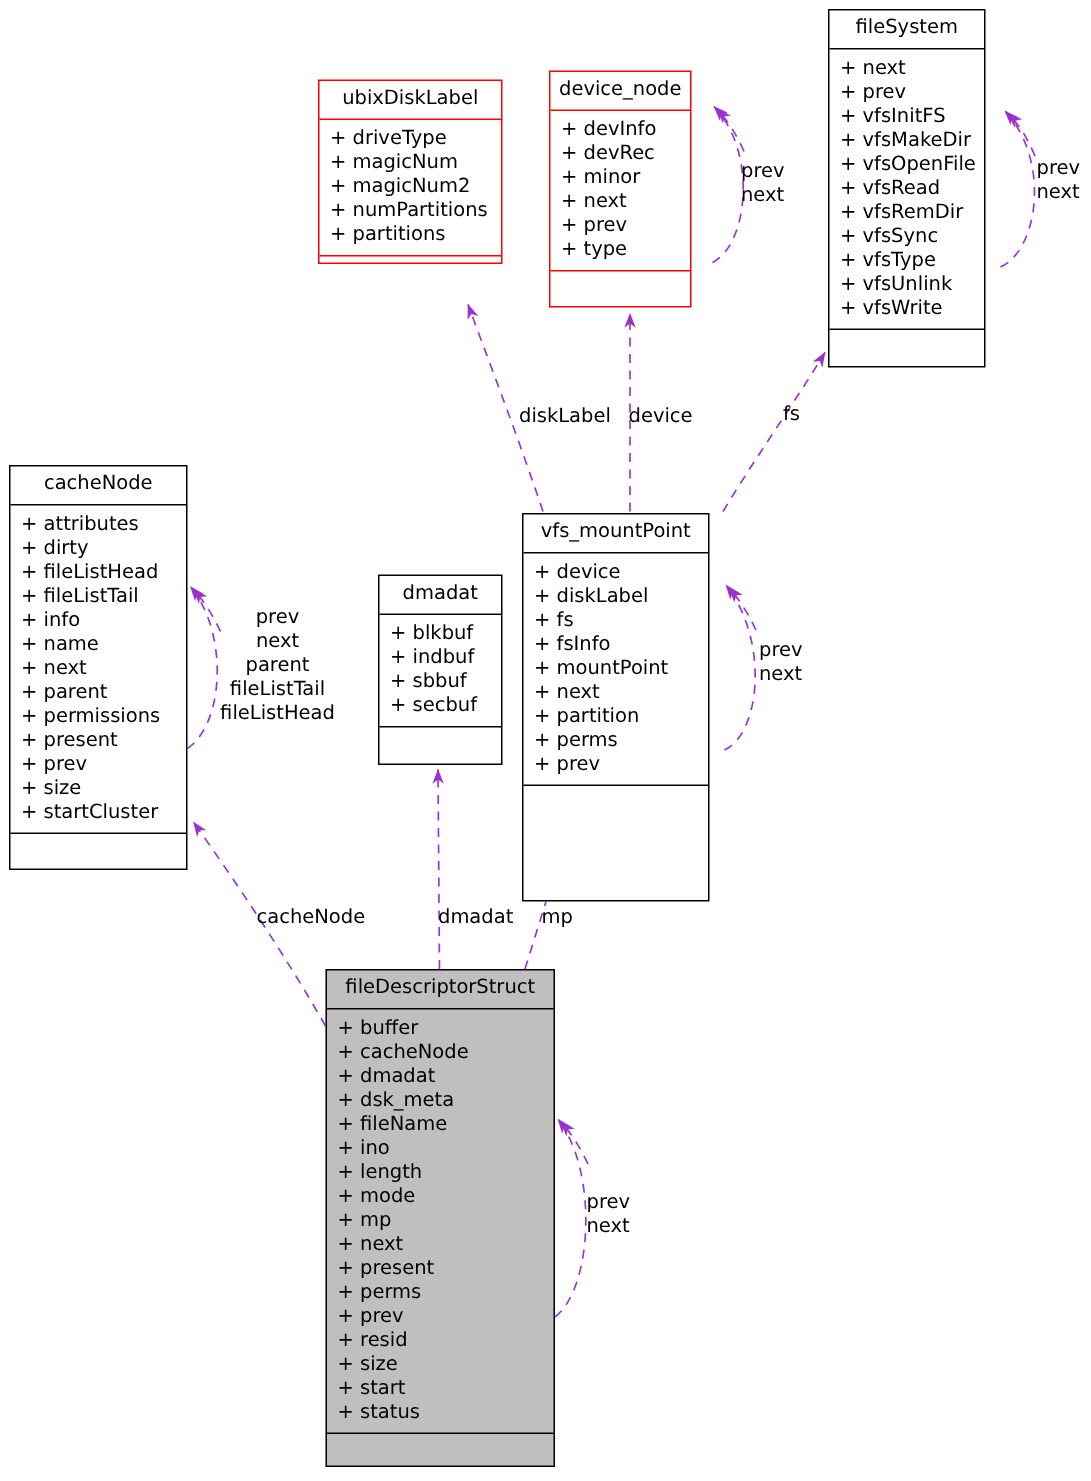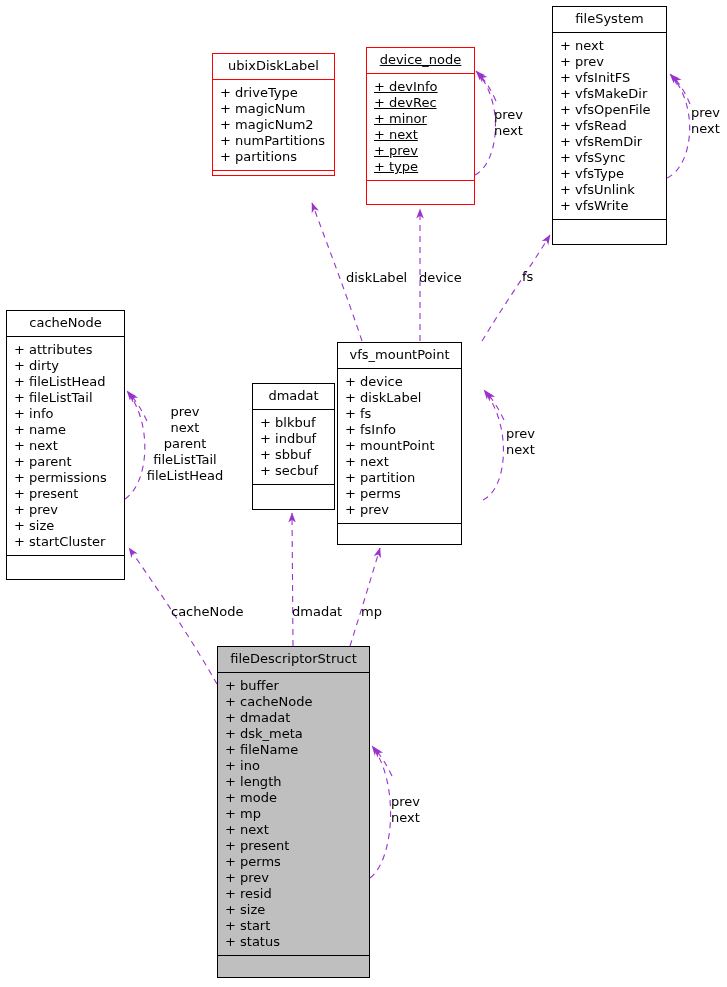--- a/index.html
+++ b/index.html
@@ -100,34 +100,34 @@
     <div class="box-members">
         <div class="member">+ driveType</div>
         <div class="member">+ magicNum</div>
         <div class="member">+ magicNum2</div>
         <div class="member">+ numPartitions</div>
         <div class="member">+ partitions</div>
       </div>
     <div class="box-spacer"></div>
   </div>
 
-  <div class="uml-box red" style="left:366px;top:47px;width:109px;height:158px;text-decoration:underline;">
+  <div class="uml-box red" style="left:366px;top:47px;width:95px;height:158px;">
     <div class="box-title">device_node</div>
     <div class="box-members">
         <div class="member">+ devInfo</div>
         <div class="member">+ devRec</div>
         <div class="member">+ minor</div>
         <div class="member">+ next</div>
         <div class="member">+ prev</div>
         <div class="member">+ type</div>
       </div>
     <div class="box-spacer"></div>
   </div>
 
-  <div class="uml-box" style="left:552px;top:6px;width:115px;height:239px;">
+  <div class="uml-box" style="left:552px;top:6px;width:105px;height:239px;">
     <div class="box-title">fileSystem</div>
     <div class="box-members">
         <div class="member">+ next</div>
         <div class="member">+ prev</div>
         <div class="member">+ vfsInitFS</div>
         <div class="member">+ vfsMakeDir</div>
         <div class="member">+ vfsOpenFile</div>
         <div class="member">+ vfsRead</div>
         <div class="member">+ vfsRemDir</div>
         <div class="member">+ vfsSync</div>
@@ -162,21 +162,21 @@
     <div class="box-title">dmadat</div>
     <div class="box-members">
         <div class="member">+ blkbuf</div>
         <div class="member">+ indbuf</div>
         <div class="member">+ sbbuf</div>
         <div class="member">+ secbuf</div>
       </div>
     <div class="box-spacer"></div>
   </div>
 
-  <div class="uml-box" style="left:337px;top:342px;width:125px;height:203px;">
+  <div class="uml-box" style="left:348px;top:342px;width:125px;height:259px;">
     <div class="box-title">vfs_mountPoint</div>
     <div class="box-members">
         <div class="member">+ device</div>
         <div class="member">+ diskLabel</div>
         <div class="member">+ fs</div>
         <div class="member">+ fsInfo</div>
         <div class="member">+ mountPoint</div>
         <div class="member">+ next</div>
         <div class="member">+ partition</div>
         <div class="member">+ perms</div>

